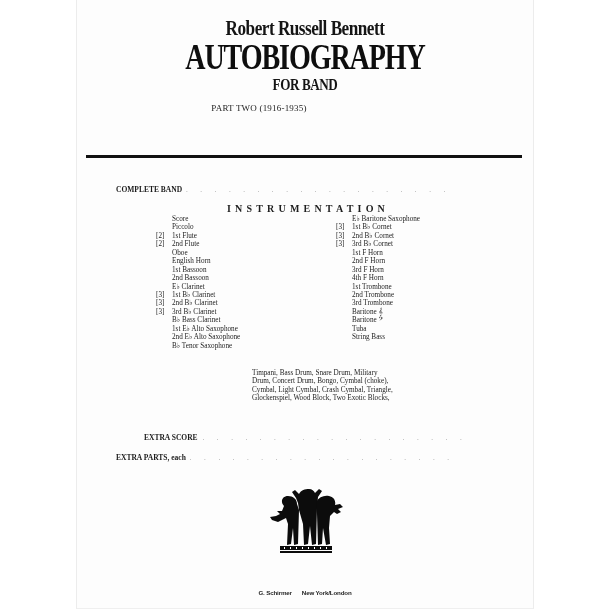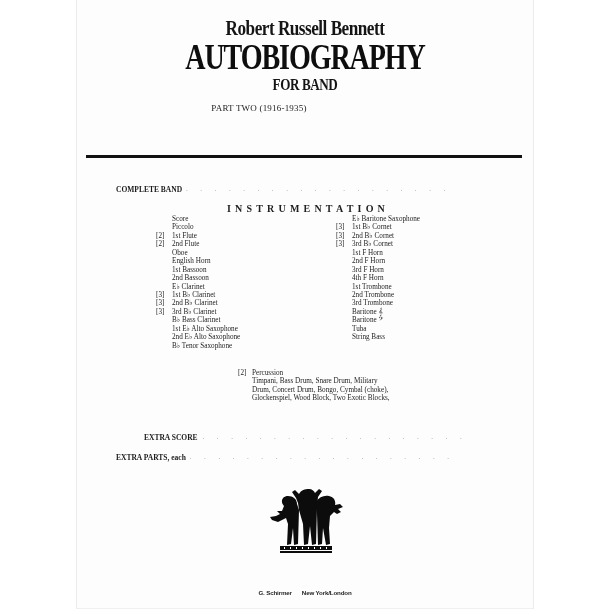--- a/index.html
+++ b/index.html
@@ -30,21 +30,21 @@
     .part {
       position: absolute; left: 0; width: 518px; top: 103px; text-align: center;
       font-family: "Liberation Serif", serif; font-size: 9px; letter-spacing: 0.2px; color: #222;
     }
     .rule {
       position: absolute; left: 86px; top: 155px; width: 436px; height: 3px; background: #111;
     }
 
     .price-row {
       position: absolute; left: 116px; font-family: "Liberation Serif", serif; font-weight: bold;
-      font-size: 7.5px; color: #1a1a1a; white-space: nowrap; display: flex; align-items: flex-start;
+      font-size: 7.5px; color: #1a1a1a; white-space: nowrap; display: flex; align-items: flex-end;
     }
     .price-row .dots {
       display: inline-block; margin-left: 4px; width: 270px; overflow: hidden; color: #999;
       letter-spacing: 5.4px; font-weight: normal; font-size: 7px;
     }
 
     .instr-heading {
       position: absolute; left: 0; width: 610px; top: 203px; text-align: center;
       font-family: "Liberation Serif", serif; font-weight: bold; font-size: 10px;
       letter-spacing: 4.2px; color: #1e1e1e; padding-left: 6px;
@@ -120,26 +120,24 @@
     <div class="row"><span class="qty"></span><span>1st Trombone</span></div>
     <div class="row"><span class="qty"></span><span>2nd Trombone</span></div>
     <div class="row"><span class="qty"></span><span>3rd Trombone</span></div>
     <div class="row"><span class="qty"></span><span>Baritone 𝄞</span></div>
     <div class="row"><span class="qty"></span><span>Baritone 𝄢</span></div>
     <div class="row"><span class="qty"></span><span>Tuba</span></div>
     <div class="row"><span class="qty"></span><span>String Bass</span></div>
   </div>
 
 <div class="perc">
-  <div class="perc-head">
-    <span class="qty">[2]</span><span>Percussion</span>
-  </div>
   <div class="perc-list">
     <div>Timpani, Bass Drum, Snare Drum, Military</div>
     <div>Drum, Concert Drum, Bongo, Cymbal (choke),</div>
+    <div>Cymbal, Light Cymbal, Crash Cymbal, Triangle,</div>
     <div>Glockenspiel, Wood Block, Two Exotic Blocks,</div>
   </div>
 </div>
 
 <div class="price-row" style="top:433px;padding-left:28px;">
   <span>EXTRA SCORE</span>
   <span class="dots" style="margin-left:5px;">. . . . . . . . . . . . . . . . . . . . . . . . . . . . . . . . . . . . . . . . . .</span>
 </div>
 <div class="price-row" style="top:428px;margin-top:25px;">
   <span>EXTRA PARTS, each</span>

